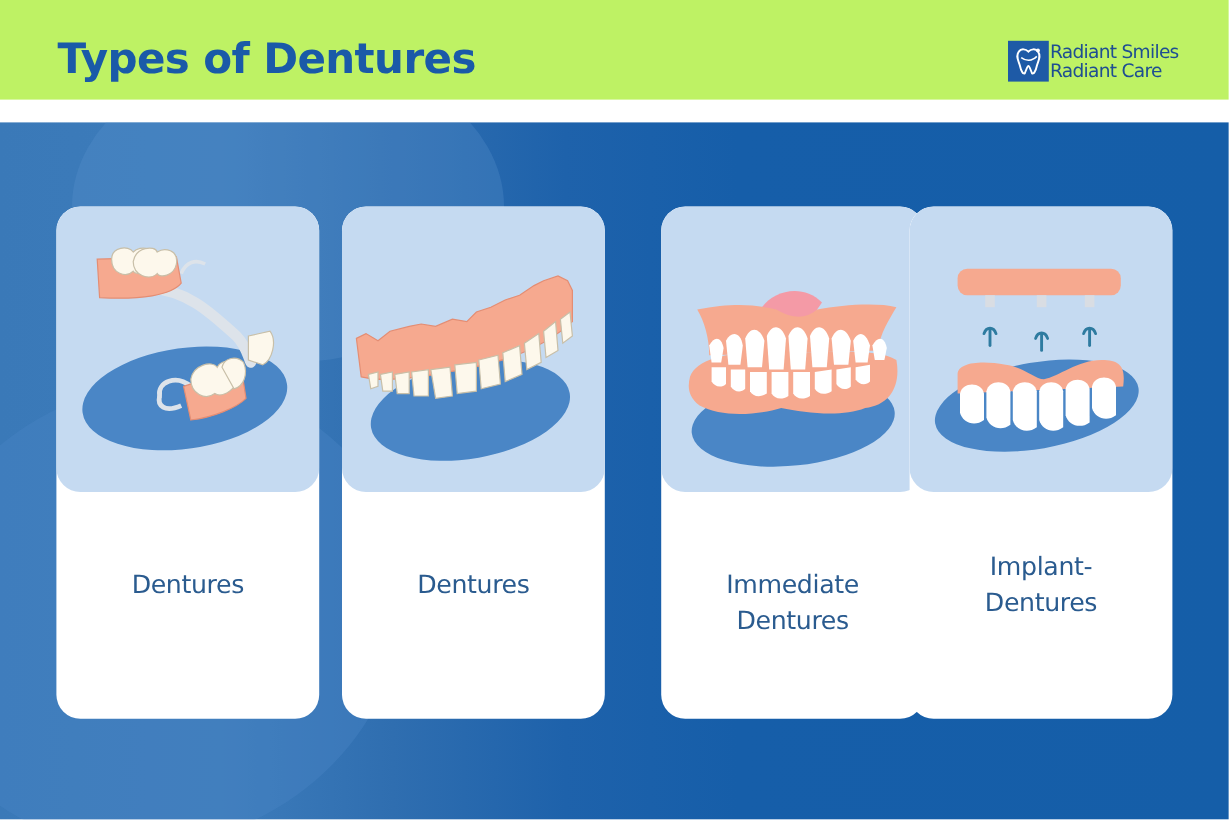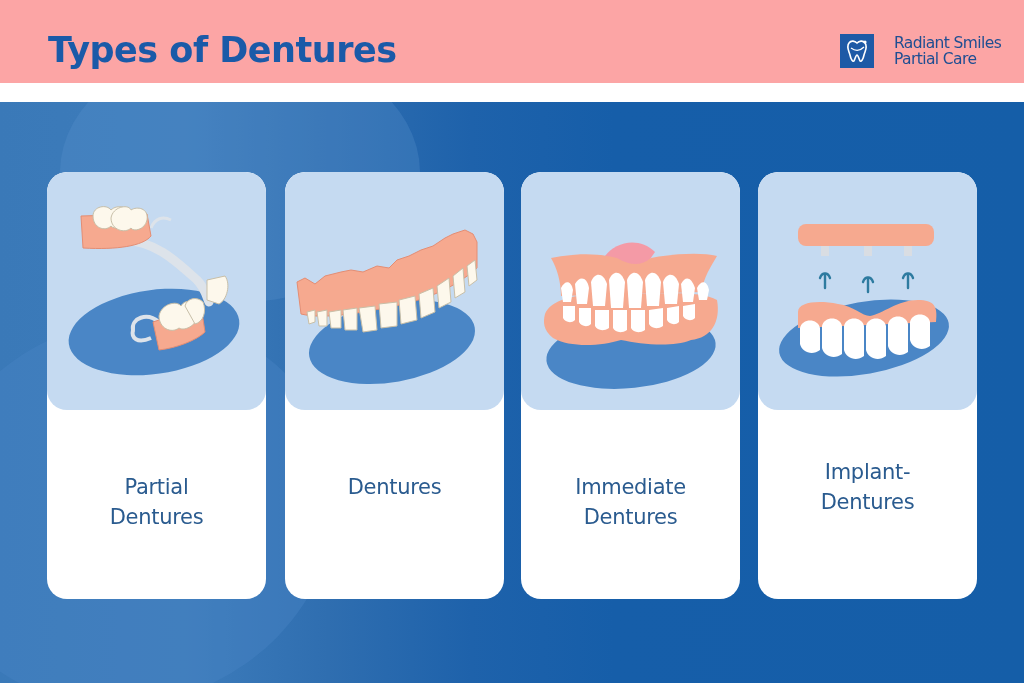--- a/index.html
+++ b/index.html
@@ -1,31 +1,31 @@
 <!DOCTYPE html>
 <html><head>
   <meta charset="utf-8">
   <style>
     * { margin: 0; padding: 0; box-sizing: border-box; }
     html, body { width: 1024px; height: 683px; overflow: hidden; background: #ffffff; }
     body { position: relative; font-family: "Liberation Sans", sans-serif; }
 
-    .header { position: absolute; left: 0; top: 0; width: 1024px; height: 83px; background: #fca5a5; }
+    .header { position: absolute; left: 0; top: 0; width: 1024px; height: 83px; background: #bef264; }
     .title {
       position: absolute; left: 48px; top: 30px;
       font-family: "DejaVu Sans", sans-serif; font-weight: bold;
       font-size: 35px; letter-spacing: -0.5px; color: #1a5aa8;
     }
     .logo { position: absolute; left: 840px; top: 32px; height: 38px; display: flex; align-items: center; }
     .logo-mark {
       width: 34px; height: 34px; background: #1e5aa6; position: relative;
       display: flex; align-items: center; justify-content: center;
     }
     .logo-text {
-      margin-left: 20px; font-family: "DejaVu Sans", sans-serif; font-size: 15.5px; line-height: 16px;
+      margin-left: 1px; font-family: "DejaVu Sans", sans-serif; font-size: 15.5px; line-height: 16px;
       color: #1e4e92; letter-spacing: -0.6px;
     }
 
     .band {
       position: absolute; left: 0; top: 102px; width: 1024px; height: 581px;
       background: linear-gradient(90deg, #3a79b8 0%, #3d7cbb 18%, #2f6eb0 32%, #1e62ab 46%, #165ea9 60%, #155ea8 100%);
       overflow: hidden;
     }
     .band-shade1 {
       position: absolute; left: -80px; top: 220px; width: 420px; height: 380px;
@@ -60,21 +60,21 @@
   <div class="logo">
     <div class="logo-mark">
       <svg width="28" height="28" viewBox="0 0 28 28">
         <path d="M6 6 C8 3,12 4,14 6 C16 4,20 3,22 6 C25 10,22 14,21 18 C20 23,18 25,17 24 C16 22,15 18,14 18 C13 18,12 22,11 24 C10 25,8 23,7 18 C6 14,3 10,6 6 Z" fill="none" stroke="#ffffff" stroke-width="1.6"></path>
         <path d="M8 11 C12 14,17 14,21 10" fill="none" stroke="#ffffff" stroke-width="1.3"></path>
         <circle cx="22" cy="5" r="1.6" fill="#ffffff"></circle>
       </svg>
     </div>
     <div class="logo-text">
       <div>Radiant Smiles</div>
-      <div>Partial Care</div>
+      <div>Radiant Care</div>
     </div>
   </div>
 </div>
 
 <div class="band">
   <div class="band-shade1"></div>
   <div class="band-shade2"></div>
 </div>
 
 <div class="card" style="left:47px;">
@@ -88,21 +88,20 @@
       <path d="M64 46 C66 34,82 32,84 38 C90 34,102 36,100 48 C98 58,86 60,84 56 C78 62,64 58,64 46 Z" fill="#fdf8ec" stroke="#c8bfa8" stroke-width="1"></path>
       <path d="M160 108 L178 104 C184 112,180 128,172 132 L160 128 Z" fill="#fdf8ec" stroke="#c8bfa8" stroke-width="1"></path>
       <path d="M112 150 C100 140,84 146,86 158" fill="none" stroke="#dde3ea" stroke-width="4" stroke-linecap="round"></path>
       <path d="M86 158 C84 166,90 172,104 166" fill="none" stroke="#dde3ea" stroke-width="4"></path>
       <path d="M106 150 L154 134 L158 160 C150 168,130 176,112 178 Z" fill="#f6a98f" stroke="#e48d73" stroke-width="1"></path>
       <path d="M112 144 C114 132,130 128,134 134 C138 126,152 128,152 140 C152 152,138 160,132 156 C124 162,112 156,112 144 Z" fill="#fdf8ec" stroke="#c8bfa8" stroke-width="1"></path>
       <path d="M138 134 C140 126,150 124,156 130 C160 140,156 150,148 152 Z" fill="#fdf8ec" stroke="#c8bfa8" stroke-width="1"></path>
     </svg>
   </div>
   <div class="card-label" style="top:300px;">
-    <span>Partial</span>
     <span>Dentures</span>
   </div>
 </div>
 
 <div class="card" style="left:285px;">
   <div class="card-image">
     <svg width="219" height="238" viewBox="0 0 219 238">
       <ellipse cx="107" cy="170" rx="84" ry="40" fill="#4a86c6" transform="rotate(-10 107 170)"></ellipse>
       <path d="M12 110 L20 106 L30 112 L40 104 L56 100 L66 98 L78 100 L92 94 L104 96 L112 88 L124 84 L136 78 L148 74 L160 66 L168 62 L180 58 L188 62 L192 70 L192 96 C170 116,140 128,110 134 C80 140,40 148,16 142 Z" fill="#f6a98f" stroke="#e48d73" stroke-width="1"></path>
       <g fill="#fdf8ec" stroke="#c8bfa8" stroke-width="1">
@@ -118,21 +117,21 @@
         <path d="M168 104 L178 96 L180 120 L170 126 Z"></path>
         <path d="M182 94 L190 88 L192 108 L184 114 Z"></path>
       </g>
     </svg>
   </div>
   <div class="card-label" style="top:300px;">
     <span>Dentures</span>
   </div>
 </div>
 
-<div class="card" style="left:521px;">
+<div class="card" style="left:551px;">
   <div class="card-image">
     <svg width="219" height="238" viewBox="0 0 219 238">
       <ellipse cx="110" cy="180" rx="85" ry="36" fill="#4a86c6" transform="rotate(-6 110 180)"></ellipse>
       <path d="M84 84 C94 70,118 64,134 80 L120 100 L96 100 Z" fill="#f49aa6"></path>
       <path d="M30 86 C60 80,80 82,96 86 C110 94,120 94,130 86 C150 82,180 80,196 84 C190 94,180 110,182 120 L40 124 C40 110,36 96,30 86 Z" fill="#f6a98f"></path>
       <path d="M24 142 C30 126,60 120,100 122 C140 122,180 118,196 128 C200 150,190 166,170 168 C150 176,120 172,100 168 C80 174,50 176,32 166 C22 158,22 150,24 142 Z" fill="#f6a98f"></path>
       <g fill="#ffffff">
         <path d="M40 116 C44 108,50 108,52 118 L50 130 L42 130 Z"></path>
         <path d="M54 112 C58 104,66 104,68 116 L66 132 L56 132 Z"></path>
         <path d="M70 110 C74 100,82 100,86 112 L84 134 L72 134 Z"></path>

